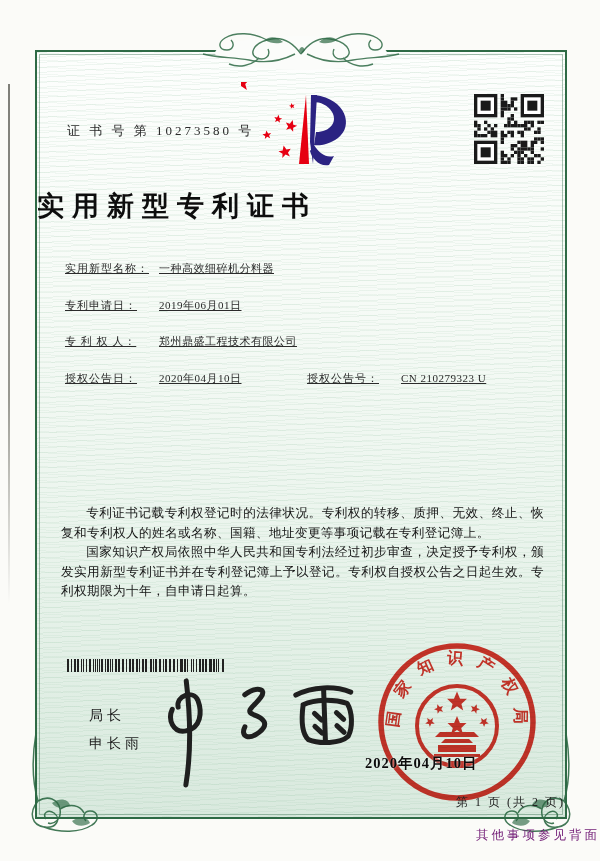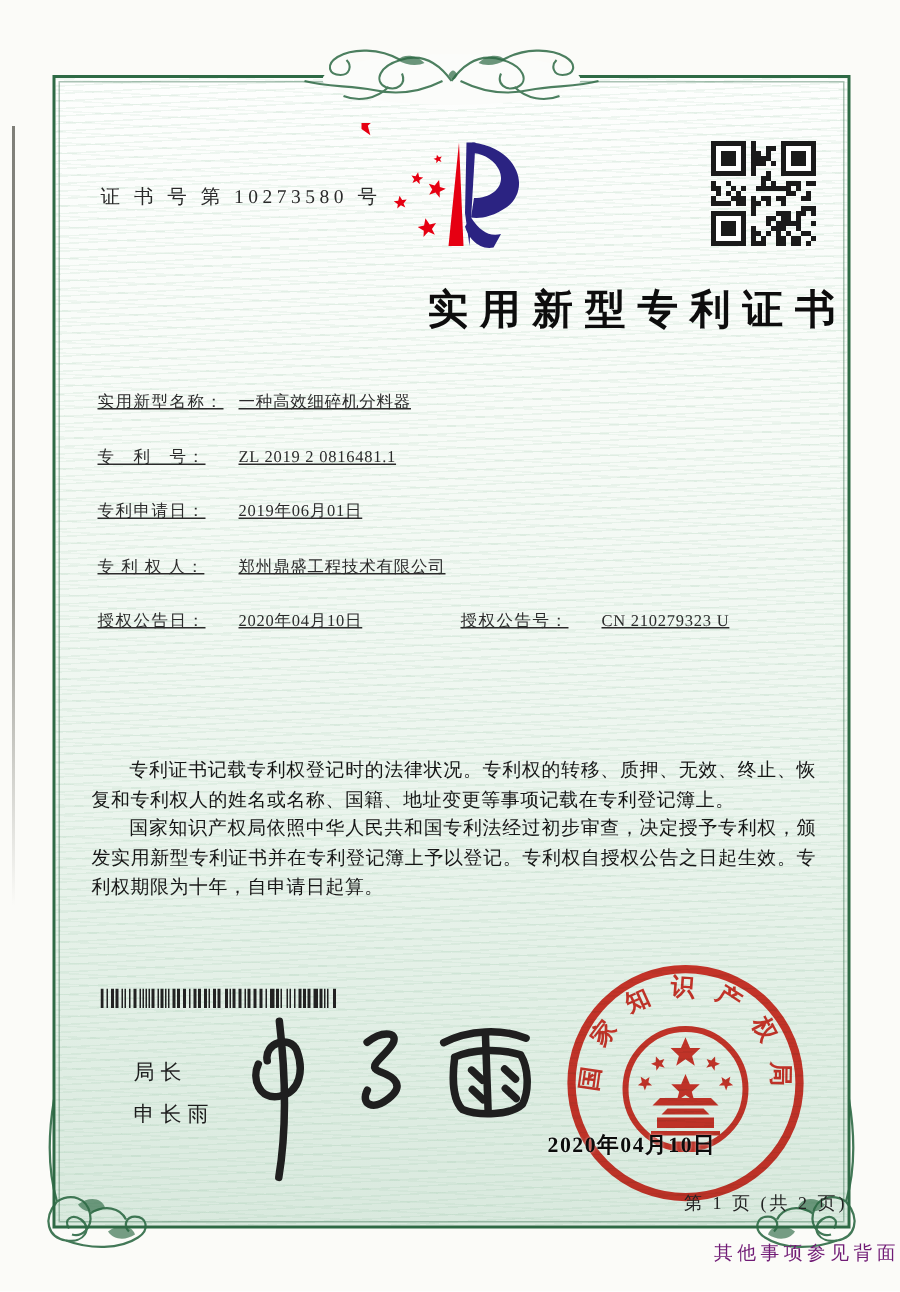--- a/index.html
+++ b/index.html
@@ -23,21 +23,21 @@
     border:2px solid var(--border-green);
     background:
       repeating-linear-gradient(177deg, rgba(130,185,148,.12) 0 1px, rgba(0,0,0,0) 1px 5px),
       repeating-linear-gradient(183deg, rgba(130,185,148,.09) 0 1px, rgba(0,0,0,0) 1px 7px),
       linear-gradient(180deg,#fdfefd 0%,#f7fbf7 30%,#ecf5ee 60%,#e0eee4 85%,#d9e9de 100%);
   }
   .frame-inner{position:absolute;inset:2px;border:1px solid rgba(46,106,69,.4);pointer-events:none;}
   .cert-no{position:absolute;left:30px;top:42px;font-size:13px;letter-spacing:3px;color:#2a2a2a;white-space:pre;margin-top:28px;}
   .logo{position:absolute;left:204px;top:30px;width:120px;height:102px;}
   .qr{position:absolute;left:437px;top:42px;width:70px;height:70px;}
-  .title{position:absolute;left:0;right:0;top:136px;text-align:right;
+  .title{position:absolute;left:0;right:0;top:136px;text-align:left;
     font-size:27px;font-weight:700;letter-spacing:8px;color:#0d0d0d;white-space:nowrap;}
   .fields{position:absolute;left:28px;right:20px;top:208px;display:flex;flex-direction:column;gap:20.5px;}
   .frow{display:flex;font-size:11px;line-height:16px;color:#2b2b2b;text-decoration:underline;}
   .flabel{width:94px;flex:0 0 94px;white-space:pre;letter-spacing:1px;}
   .fvalue{white-space:pre;letter-spacing:.5px;}
   .grow .fvalue1{width:148px;flex:0 0 148px;}
   .paras{position:absolute;left:24px;right:21px;top:452px;font-size:12.6px;line-height:19.6px;
     letter-spacing:.4px;color:#161616;text-align:justify;}
   .paras p{margin:0;text-indent:2em;}
   .barcode{position:absolute;left:30px;top:607px;width:160px;height:13px;}
@@ -257,24 +257,20 @@
       </svg>
 
     <div class="title">实用新型专利证书</div>
 
     <div class="fields">
       <div class="frow">
         <span class="flabel">实用新型名称：</span>
         <span class="fvalue">一种高效细碎机分料器</span>
       </div>
       <div class="frow">
-        <span class="flabel">专　利　号：</span>
-        <span class="fvalue">ZL 2019 2 0816481.1</span>
-      </div>
-      <div class="frow">
         <span class="flabel">专利申请日：</span>
         <span class="fvalue">2019年06月01日</span>
       </div>
       <div class="frow">
         <span class="flabel">专 利 权 人：</span>
         <span class="fvalue">郑州鼎盛工程技术有限公司</span>
       </div>
       <div class="frow grow">
         <span class="flabel">授权公告日：</span>
         <span class="fvalue fvalue1">2020年04月10日</span>

